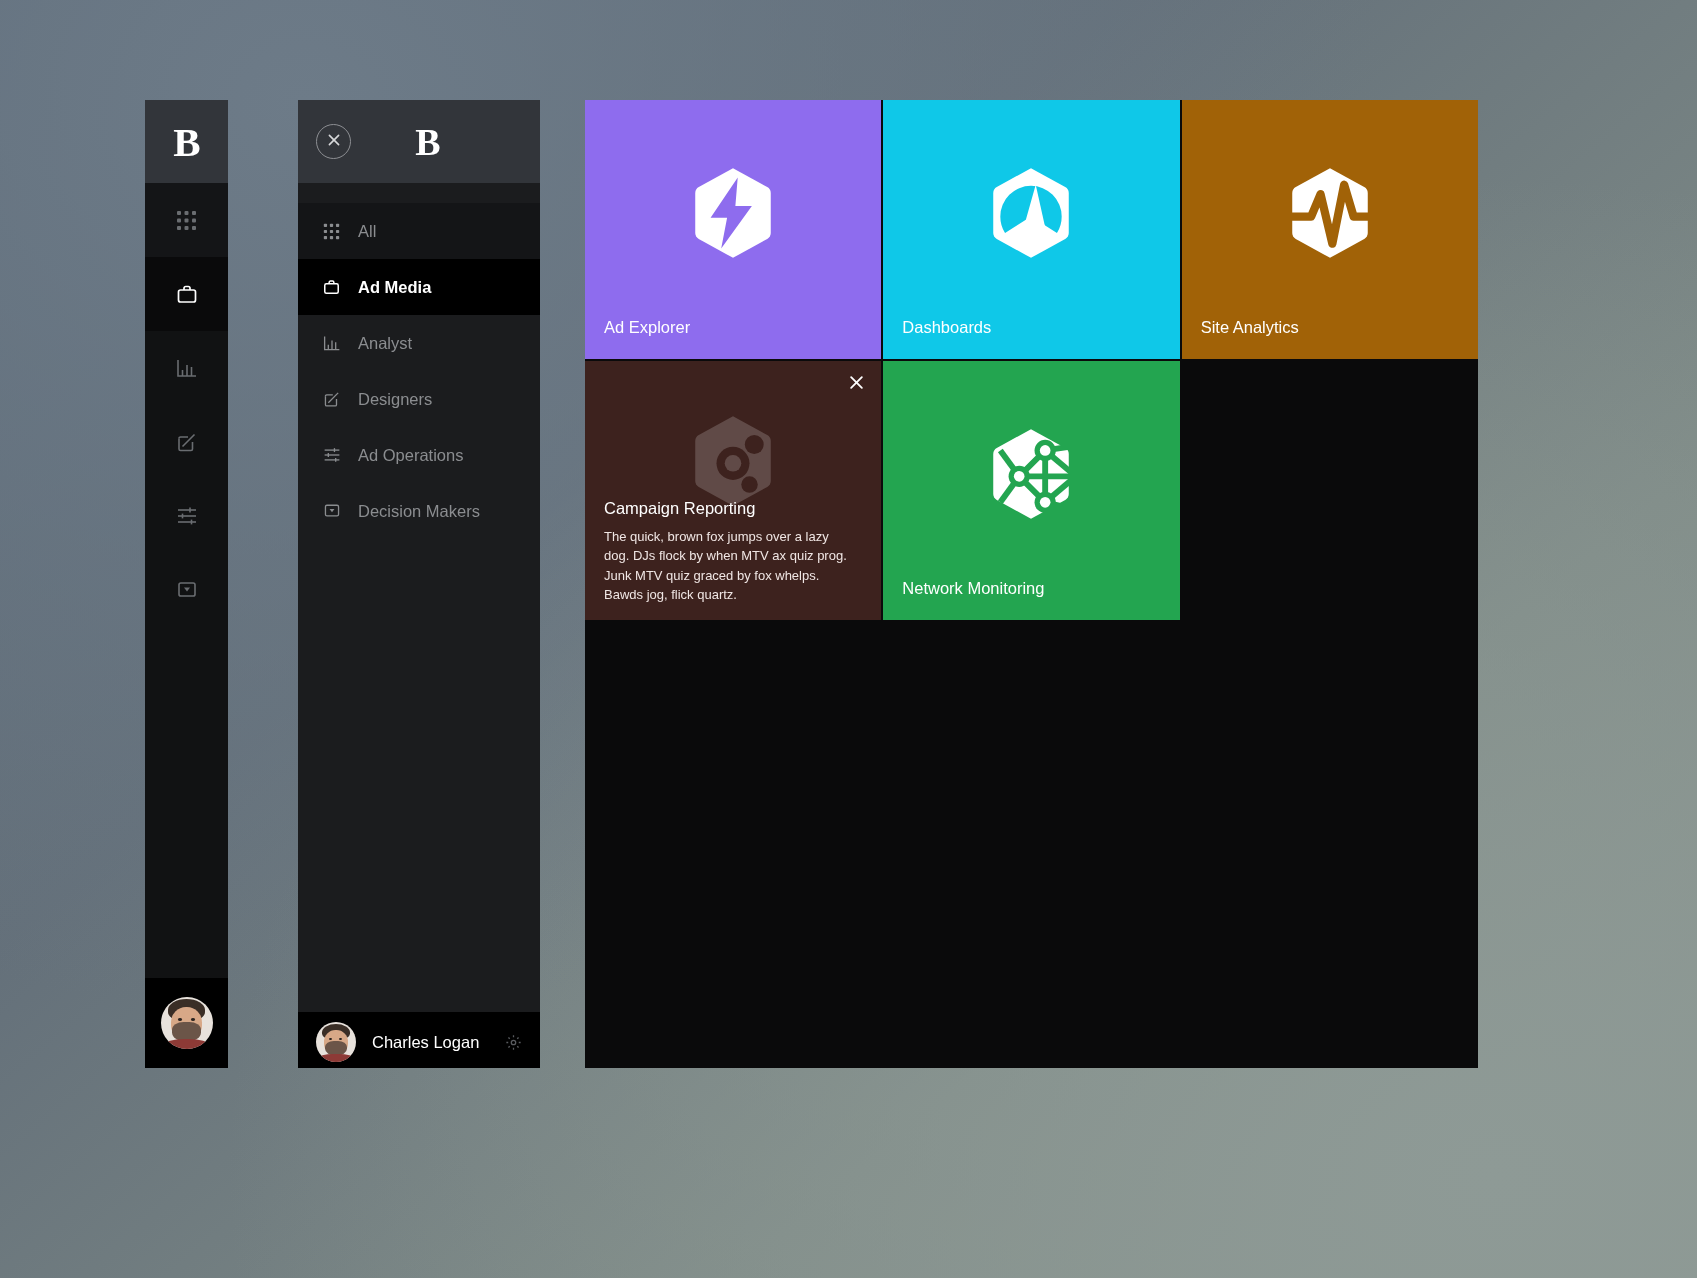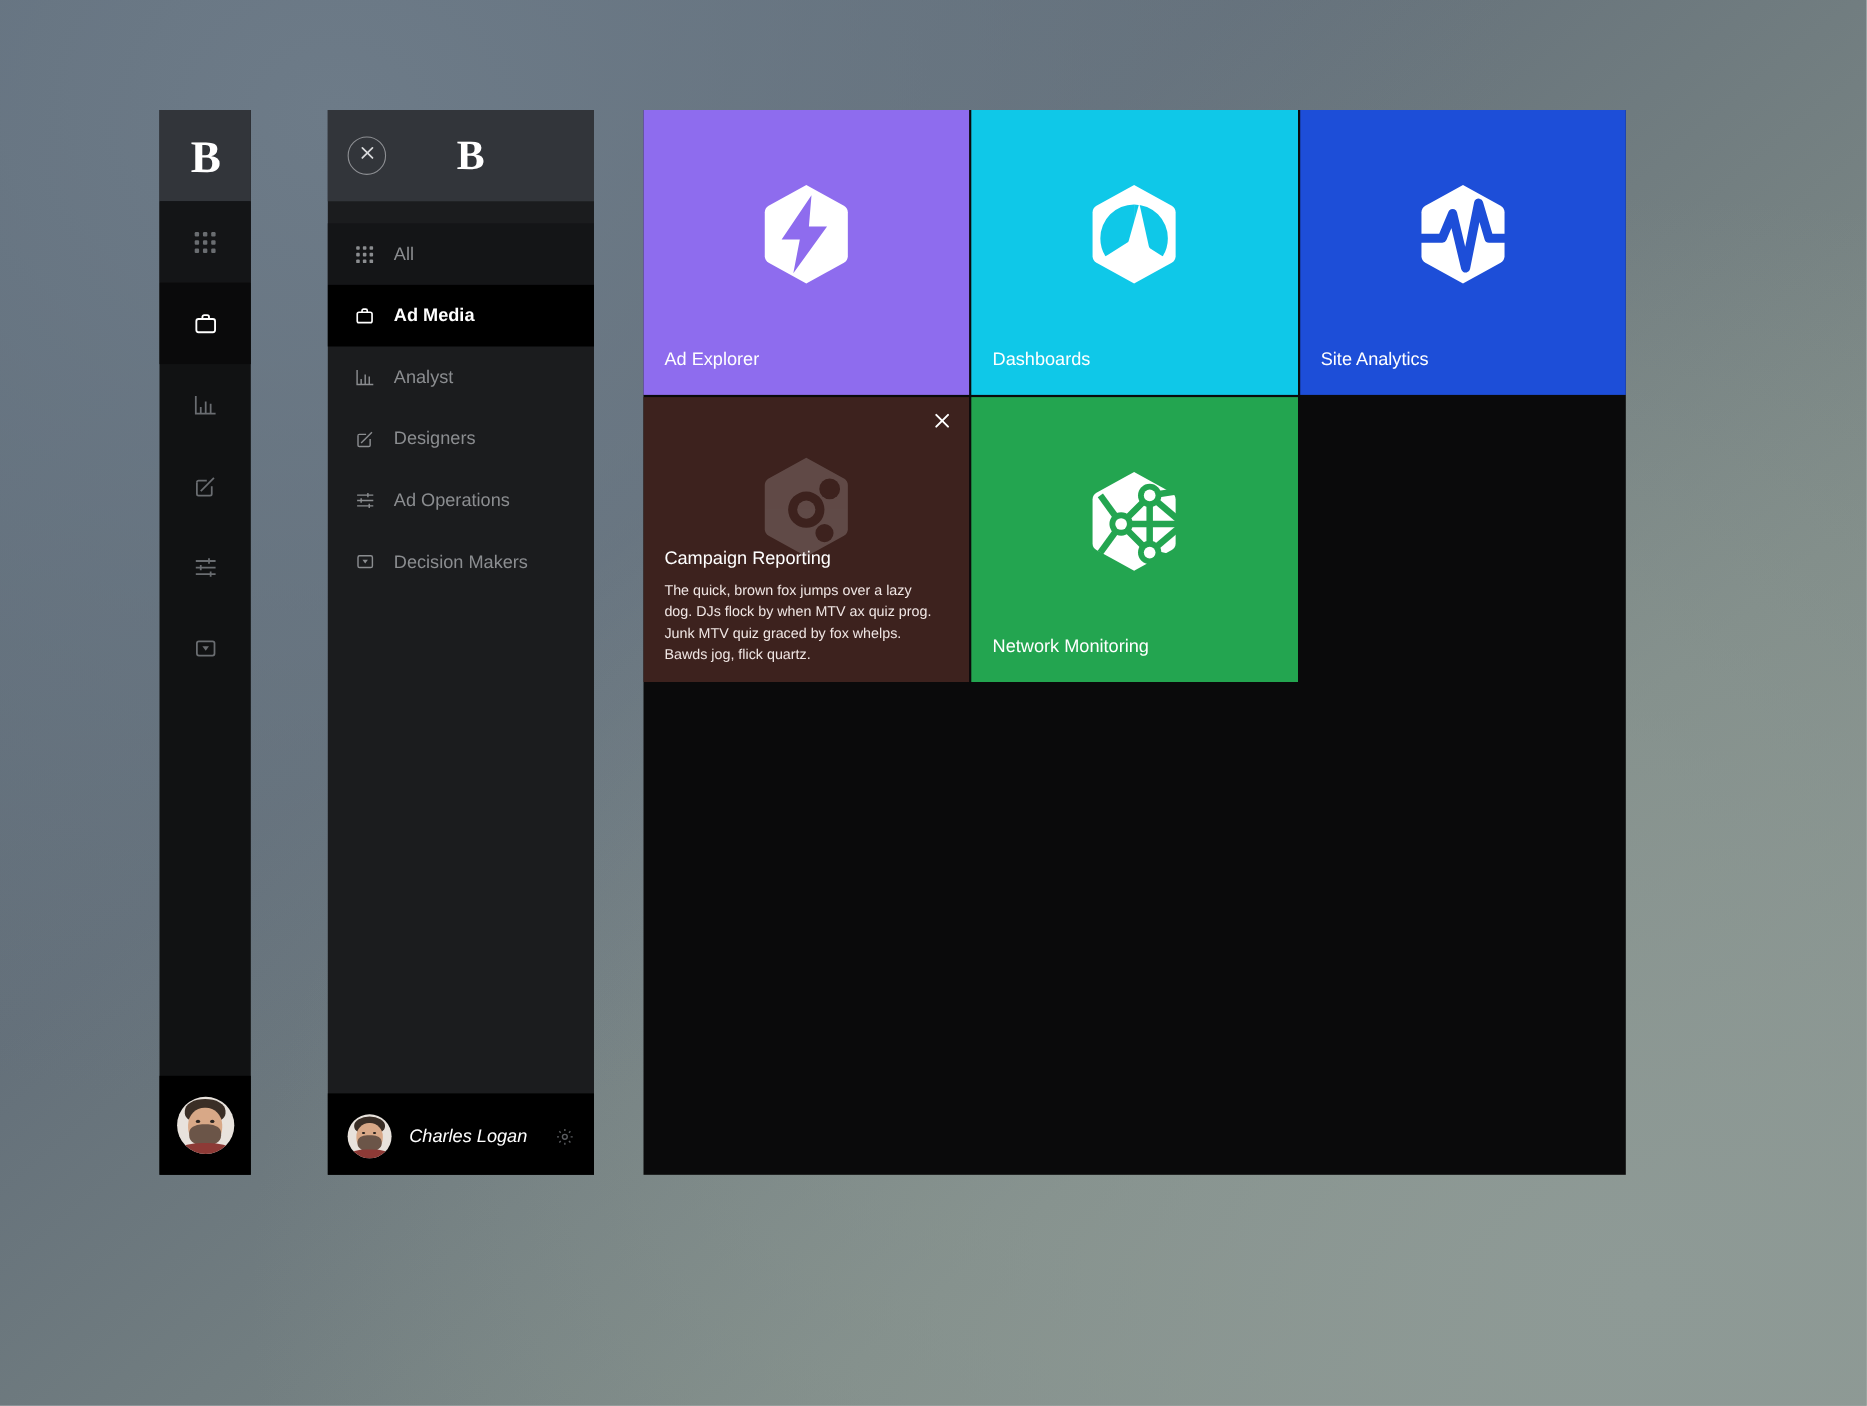--- a/index.html
+++ b/index.html
@@ -96,22 +96,22 @@
   .nav-item {
     height:56px; display:flex; align-items:center;
     padding-left:24px; gap:17px;
     color:#8b8d90; font-size:16.5px;
   }
   .nav-item .nav-ico { width:19px; display:flex; align-items:center; justify-content:center; }
   .nav-item.shade { background:#141517; }
   .nav-item.active { background:#000; color:#fff; font-weight:bold; }
   .panel-spacer { flex:1; }
   .user-bar {
-    height:74px; background:#000;
-    display:flex; align-items:center; padding:4px 0 0 18px; gap:16px;font-style:italic;
+    height:56px; background:#000;
+    display:flex; align-items:center; padding:4px 0 0 18px; gap:16px;
   }
   .user-name { color:#fff; font-size:16.5px; flex:1; }
   .gear { color:#5a5c60; margin-right:18px; display:flex; }
 
   
   .stage {
     position:absolute; left:537px; top:100px;
     width:893px; height:968px;
     background:#0a0a0b;
     margin-left:48px;
@@ -383,21 +383,21 @@
             <path d="M54 26 L62 62 L45 58 Z" fill="#fff"></path>
             <circle cx="54" cy="65" r="9" fill="#fff"></circle>
           </mask>
             </defs>
           <path d="M50 12 L79 28 a6 6 0 0 1 3 5 v34 a6 6 0 0 1 -3 5 L50 88 L21 72 a6 6 0 0 1 -3 -5 V33 a6 6 0 0 1 3 -5 Z" fill="#fff" mask="url(#mGauge)"></path>
         </svg>
       </div>
       <div class="tile-label">Dashboards</div>
     </div>
 
-    <div class="tile" style="background:#1d4ed8">
+    <div class="tile" style="background:#a16207">
       <div class="glyph">
         <svg width="118" height="118" viewBox="0 0 100 100">
           <defs>
               <mask id="mPulse">
             <rect width="100" height="100" fill="#fff"></rect>
             <path d="M14 53 H34 L42 34 L52 76 L62 26 L70 53 H86" fill="none" stroke="#000" stroke-width="7" stroke-linecap="round" stroke-linejoin="round"></path>
           </mask>
             </defs>
           <path d="M50 12 L79 28 a6 6 0 0 1 3 5 v34 a6 6 0 0 1 -3 5 L50 88 L21 72 a6 6 0 0 1 -3 -5 V33 a6 6 0 0 1 3 -5 Z" fill="#fff" mask="url(#mPulse)"></path>
         </svg>

